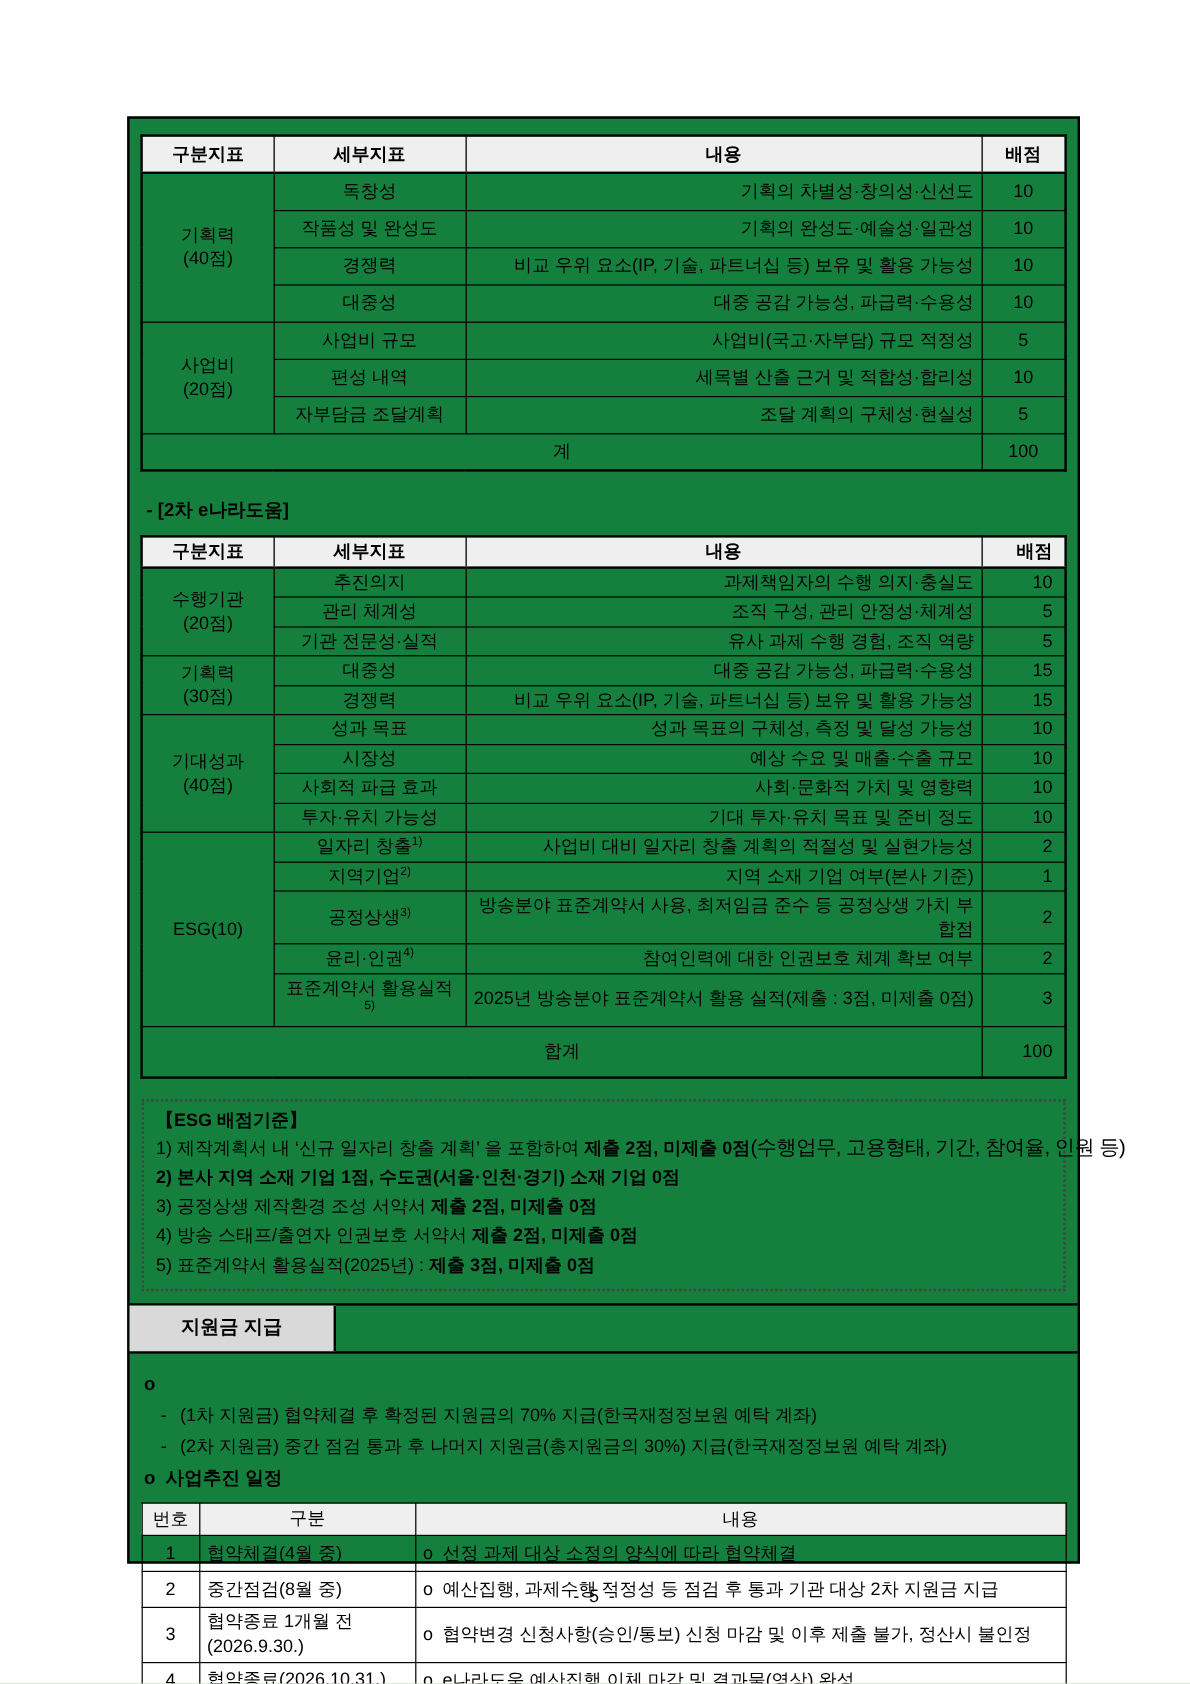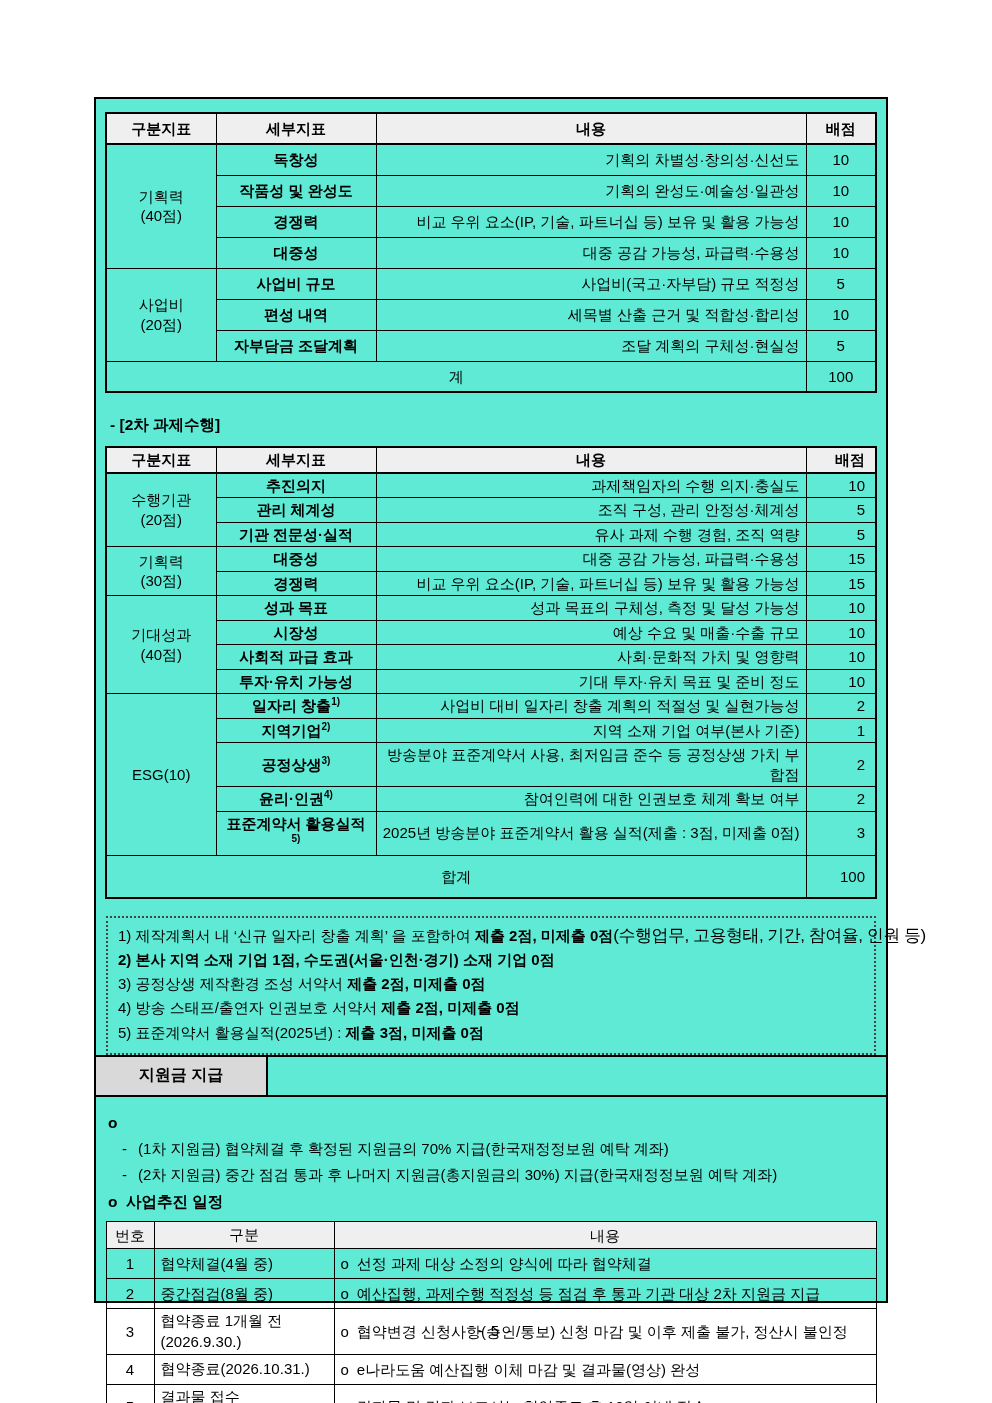--- a/index.html
+++ b/index.html
@@ -2,30 +2,30 @@
 <html><head>
 <meta charset="utf-8">
 <style>
   html,body{margin:0;padding:0;background:#ffffff;}
   body{
     width:992px;height:1403px;position:relative;
     font-family:"Liberation Sans","DejaVu Sans",sans-serif;
     color:#000;font-size:15px;
   }
   .frame{
-    position:absolute;left:94px;top:97px;width:794px;height:1206px;
-    border:2px solid #000;box-sizing:border-box;background:#5eead4;
+    position:absolute;left:106px;top:97px;width:794px;height:1206px;
+    border:2px solid #000;box-sizing:border-box;background:#15803d;
   }
   
   table{border-collapse:collapse;table-layout:fixed;margin:0 auto;}
   td{border:1px solid #000;padding:2px 6px;box-sizing:border-box;vertical-align:middle;line-height:1.3;}
   .score-table{width:770px;border:2px solid #000;}
   .score-table td.h{background:#efefef;font-weight:bold;text-align:center;height:33px;border-bottom:2px solid #000;}
   .col-g{width:110px;text-align:center;}
-  .col-d{width:160px;text-align:center;font-weight:bold;}
+  .col-d{width:160px;text-align:center;}
   .col-c{width:430px;text-align:right;}
   .col-p{width:70px;text-align:center;}
   #table1 tbody td{height:31px;}
   #table1 td.total-lbl{text-align:center;height:31px;}
   
   #table2 tbody td{height:23px;border-top:1px dotted #000;}
   #table2 tbody tr.st td{border-top:1px solid #000;}
   #table2 .col-p{text-align:right;padding-right:10px;}
   #table2 td.total-lbl{text-align:center;height:43px;border-top:1px solid #000;}
   sup{font-size:10px;line-height:0;}
@@ -33,21 +33,21 @@
   
   .esg-box{
     width:770px;margin:17px auto 0 auto;border:2px dotted #444;
     padding:6px 10px 8px 10px;box-sizing:border-box;
   }
   .esg-title{font-weight:bold;margin-bottom:2px;}
   .esg-line{line-height:1.42;white-space:nowrap;}
   .esg-line .small{font-size:17px;letter-spacing:-0.5px;}
   
   .bar{
-    border-top:2px solid #000;border-bottom:2px solid #000;
+    margin-top:10px;border-top:2px solid #000;border-bottom:2px solid #000;
     height:38px;display:flex;align-items:stretch;
   }
   .bar-label{
     width:170px;background:#d9d9d9;border-right:2px solid #000;
     display:flex;align-items:center;justify-content:center;
     font-weight:bold;font-size:16px;
   }
   
   .bullets{margin:12px 10px 0 12px;}
   .b-line{display:flex;line-height:1.75;}
@@ -119,21 +119,21 @@
         <td class="col-c">조달 계획의 구체성·현실성</td>
         <td class="col-p">5</td>
       </tr>
       <tr>
         <td class="total-lbl" colspan="3">계</td>
         <td class="col-p">100</td>
       </tr>
     </tbody>
   </table>
 
-  <div class="section-label">- [2차 과제수행]</div>
+  <div class="section-label">- [2차 e나라도움]</div>
 
   <table class="score-table" id="table2">
     <tbody>
       <tr>
         <td class="h col-g">구분지표</td>
         <td class="h col-d">세부지표</td>
         <td class="h col-c">내용</td>
         <td class="h col-p">배점</td>
       </tr>
       <tr class="st">
@@ -211,20 +211,21 @@
         <td class="col-p">3</td>
       </tr>
       <tr>
         <td class="total-lbl" colspan="3">합계</td>
         <td class="col-p">100</td>
       </tr>
     </tbody>
   </table>
 
   <div class="esg-box">
+    <div class="esg-title">【ESG 배점기준】</div>
     <div class="esg-line"><span>1) 제작계획서 내  ‘신규 일자리 창출 계획’ 을 포함하여 </span><b>제출 2점, 미제출 0점</b><span class="small">(수행업무, 고용형태, 기간, 참여율, 인원 등)</span></div>
     <div class="esg-line"><span></span><b>2) 본사 지역 소재 기업 1점, 수도권(서울·인천·경기) 소재 기업 0점</b><span class="small"></span></div>
     <div class="esg-line"><span>3) 공정상생 제작환경 조성 서약서 </span><b>제출 2점, 미제출 0점</b><span class="small"></span></div>
     <div class="esg-line"><span>4) 방송 스태프/출연자 인권보호 서약서 </span><b>제출 2점, 미제출 0점</b><span class="small"></span></div>
     <div class="esg-line"><span>5) 표준계약서 활용실적(2025년) : </span><b>제출 3점, 미제출 0점</b><span class="small"></span></div>
   </div>
 
   <div class="bar">
     <div class="bar-label">지원금 지급</div>
   </div>

